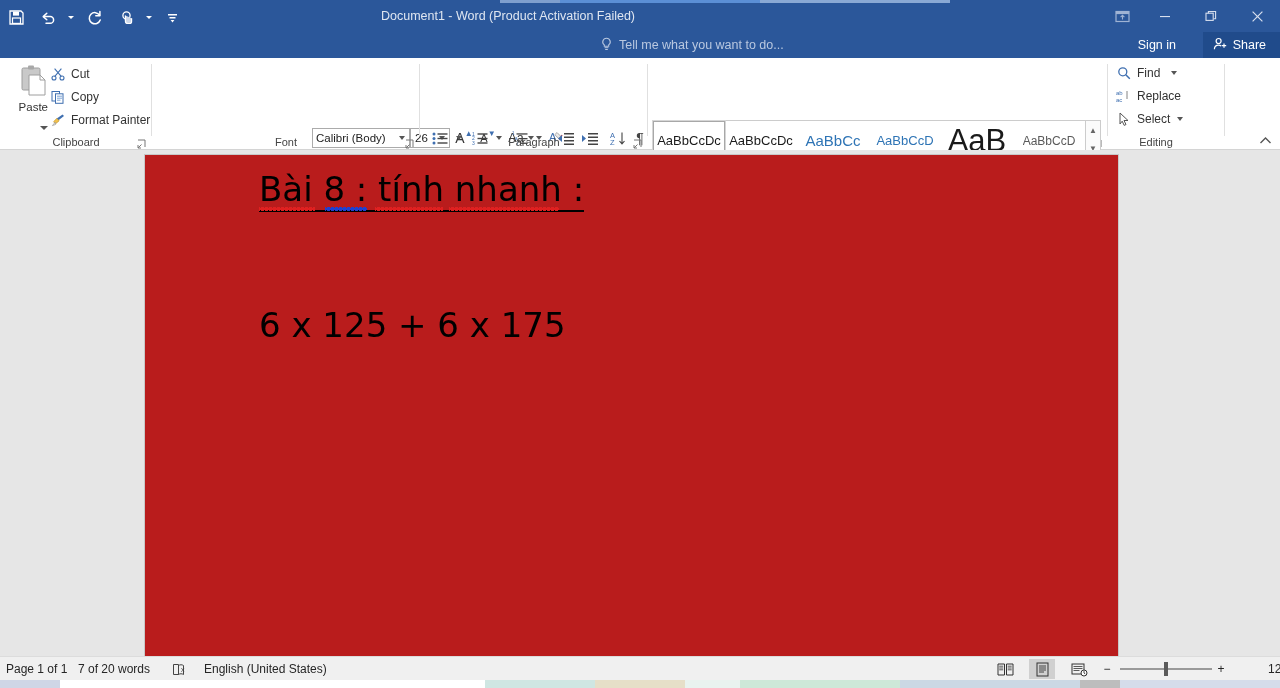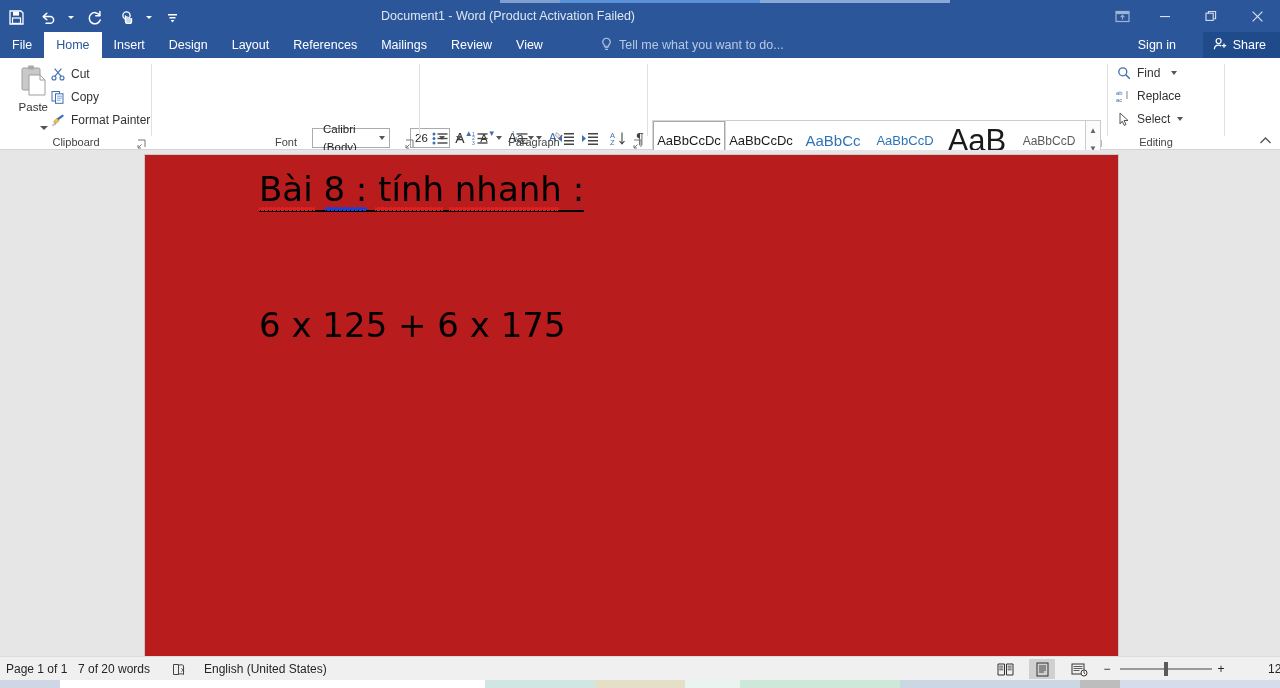--- a/index.html
+++ b/index.html
@@ -107,23 +107,23 @@
   .paste-icon { width: 30px; height: 34px; position: relative; margin-top: 2px; }
   .paste-lbl { font-size: 11.5px; color: #333333; margin-top: 3px; }
   .mini-cmd {
     position: absolute; display: flex; align-items: center; gap: 5px;
     font-size: 12px; color: #333333; height: 20px;
   }
   .mini-ico { width: 16px; height: 16px; display: flex; align-items: center; justify-content: center; }
 
   
   .fontname {
-    position: absolute; left: 160px; top: 70px; width: 78px; height: 20px;
+    position: absolute; left: 160px; top: 70px; width: 98px; height: 20px;
     border: 1px solid #ababab; background: #ffffff;
-    font-size: 11.5px; color: #222222; line-height: 18px; padding-left: 10px;
+    font-size: 11.5px; color: #222222; line-height: 18px; padding-left: 3px;
     display: flex; align-items: center; justify-content: space-between;
   }
   .fontsize {
     position: absolute; left: 258px; top: 70px; width: 40px; height: 20px;
     border: 1px solid #ababab; background: #ffffff;
     font-size: 11.5px; color: #222222; line-height: 18px; padding-left: 4px;
     display: flex; align-items: center; justify-content: space-between;
   }
   .combo-caret {
     width: 0; height: 0; margin-right: 4px;
@@ -284,31 +284,20 @@
       </div>
       <div class="win-btn">
         <svg width="13" height="13" viewBox="0 0 13 13">
           <path d="M1.6 1.6l9.8 9.8M11.4 1.6L1.6 11.4" stroke="#d7dfee" stroke-width="1.2"></path>
         </svg>
       </div>
     </div>
   </div>
 
   <div class="tabbar">
-    <div class="tabs">
-      <div class="tab">File</div>
-      <div class="tab active">Home</div>
-      <div class="tab">Insert</div>
-      <div class="tab">Design</div>
-      <div class="tab">Layout</div>
-      <div class="tab">References</div>
-      <div class="tab">Mailings</div>
-      <div class="tab">Review</div>
-      <div class="tab">View</div>
-    </div>
 
     <div class="tellme">
       <span>
         <svg width="13" height="14" viewBox="0 0 13 14">
           <path d="M6.5 1.2a3.7 3.7 0 0 0-2.2 6.7v1.4h4.4V7.9A3.7 3.7 0 0 0 6.5 1.2z" fill="none" stroke="#b9c8e0" stroke-width="1.1"></path>
           <rect x="4.6" y="10.2" width="3.8" height="1" fill="#b9c8e0"></rect>
           <rect x="5.2" y="12" width="2.6" height="1" fill="#b9c8e0"></rect>
         </svg>
       </span>
       <span>Tell me what you want to do...</span>

